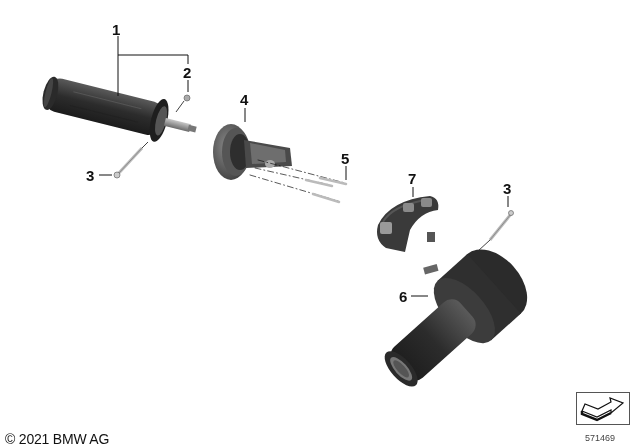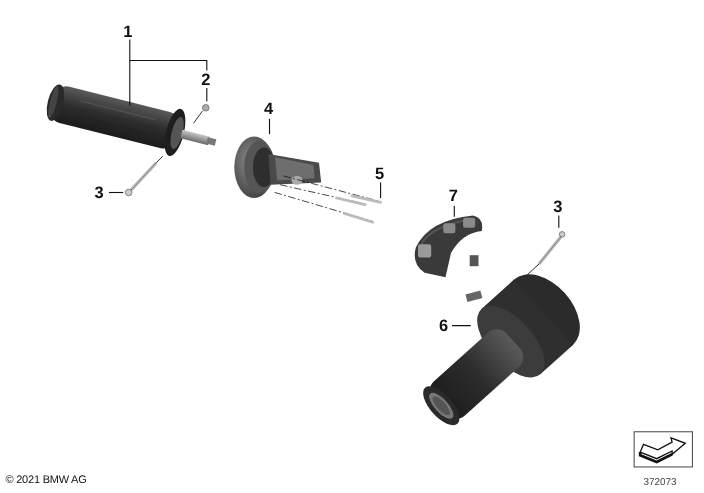--- a/index.html
+++ b/index.html
@@ -1,21 +1,21 @@
 <!DOCTYPE html>
 <html><head>
 <meta charset="utf-8">
 <style>
   html, body { margin: 0; padding: 0; background: #ffffff; }
   body { width: 640px; height: 448px; position: relative; overflow: hidden;
          font-family: "Liberation Sans", sans-serif; }
   #stage { position: absolute; left: 0; top: 0; width: 640px; height: 448px; }
   .callout { position: absolute; font-weight: bold; font-size: 15px; color: #111;
              font-family: "Liberation Sans", sans-serif; line-height: 1; }
-  .copyright { position: absolute; left: 5px; top: 431px; font-size: 10px; color: #111;
+  .copyright { position: absolute; left: 5px; top: 431px; font-size: 14px; color: #111;
                font-family: "Liberation Sans", sans-serif; letter-spacing: -0.2px; }
   .diagram-id { position: absolute; left: 585px; top: 433px; font-size: 9px; color: #444;
                 font-family: "Liberation Sans", sans-serif; }
   .nav-box { position: absolute; left: 576px; top: 392px; width: 52px; height: 31px;
              border: 1px solid #555; background: #fff; cursor: pointer; }
 </style>
 </head>
 <body>
 
 <div id="stage">
@@ -132,14 +132,14 @@
 
 
 <div class="copyright">© 2021 BMW AG</div>
 
 <div class="nav-box">
   <svg width="52" height="31" viewBox="0 0 52 31">
     <path d="M5 18 L20 24 L34 17 L34 20 L46 10 L33 5 L34 9 L21 16 L8 11 Z" fill="#fff" stroke="#111" stroke-width="1.2"></path>
     <path d="M5 18 L5 21 L20 27 L34 20" fill="none" stroke="#111" stroke-width="2.5"></path>
   </svg>
 </div>
-<div class="diagram-id">372073</div>
+<div class="diagram-id">571469</div>
 </div>
 
 </body></html>

